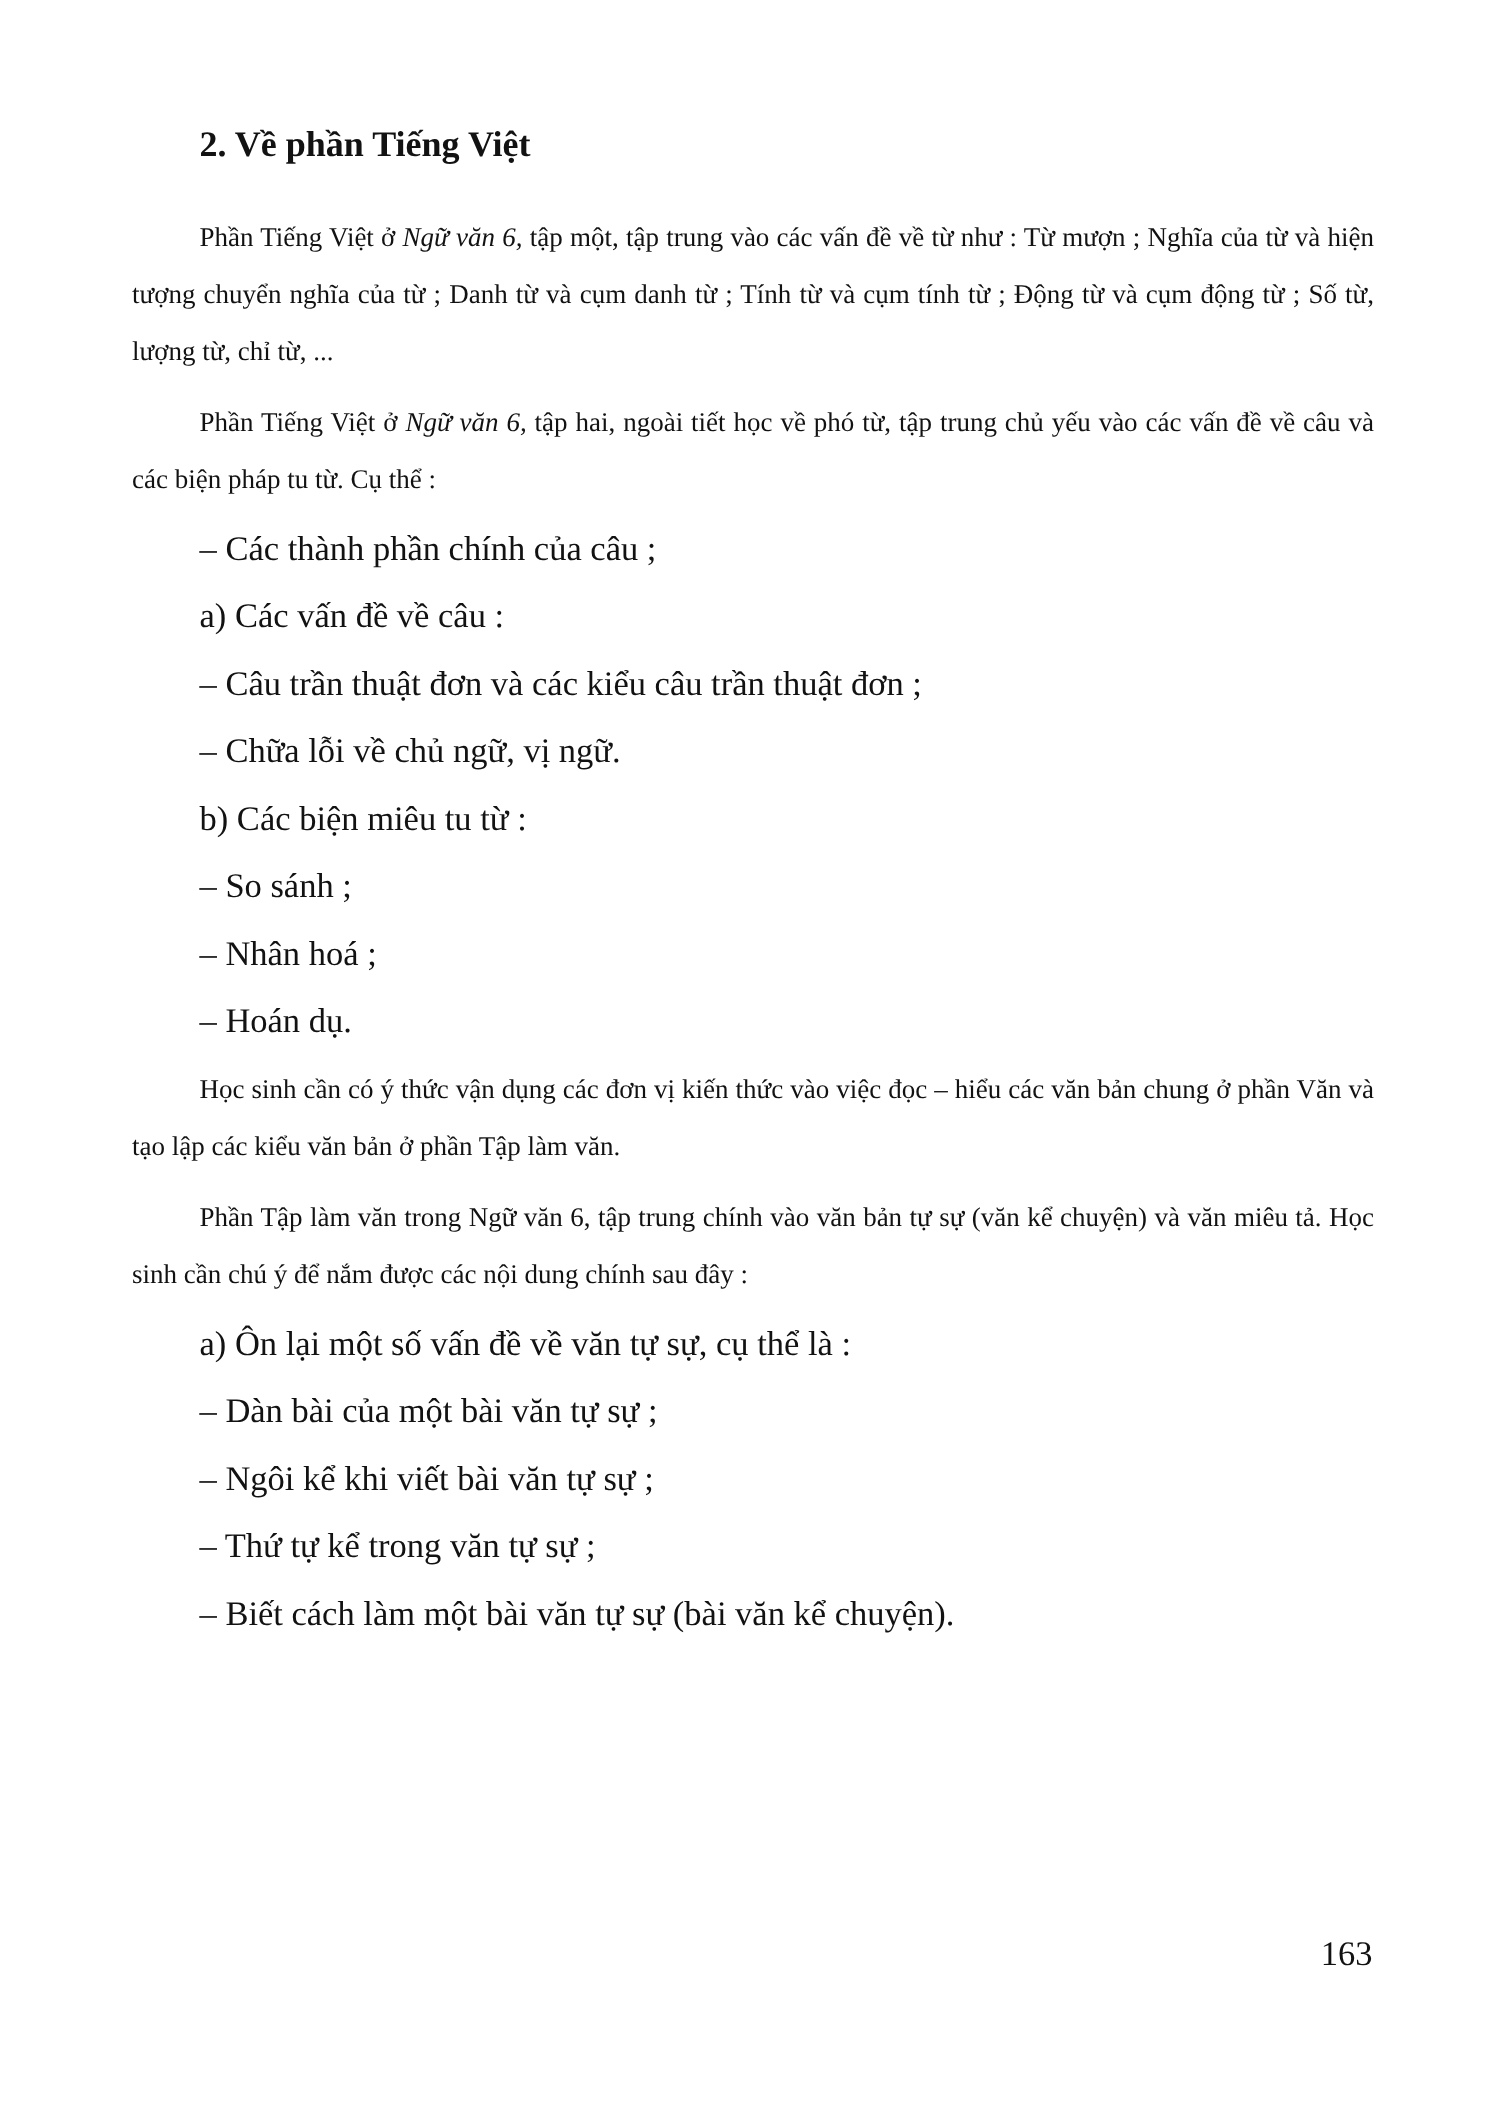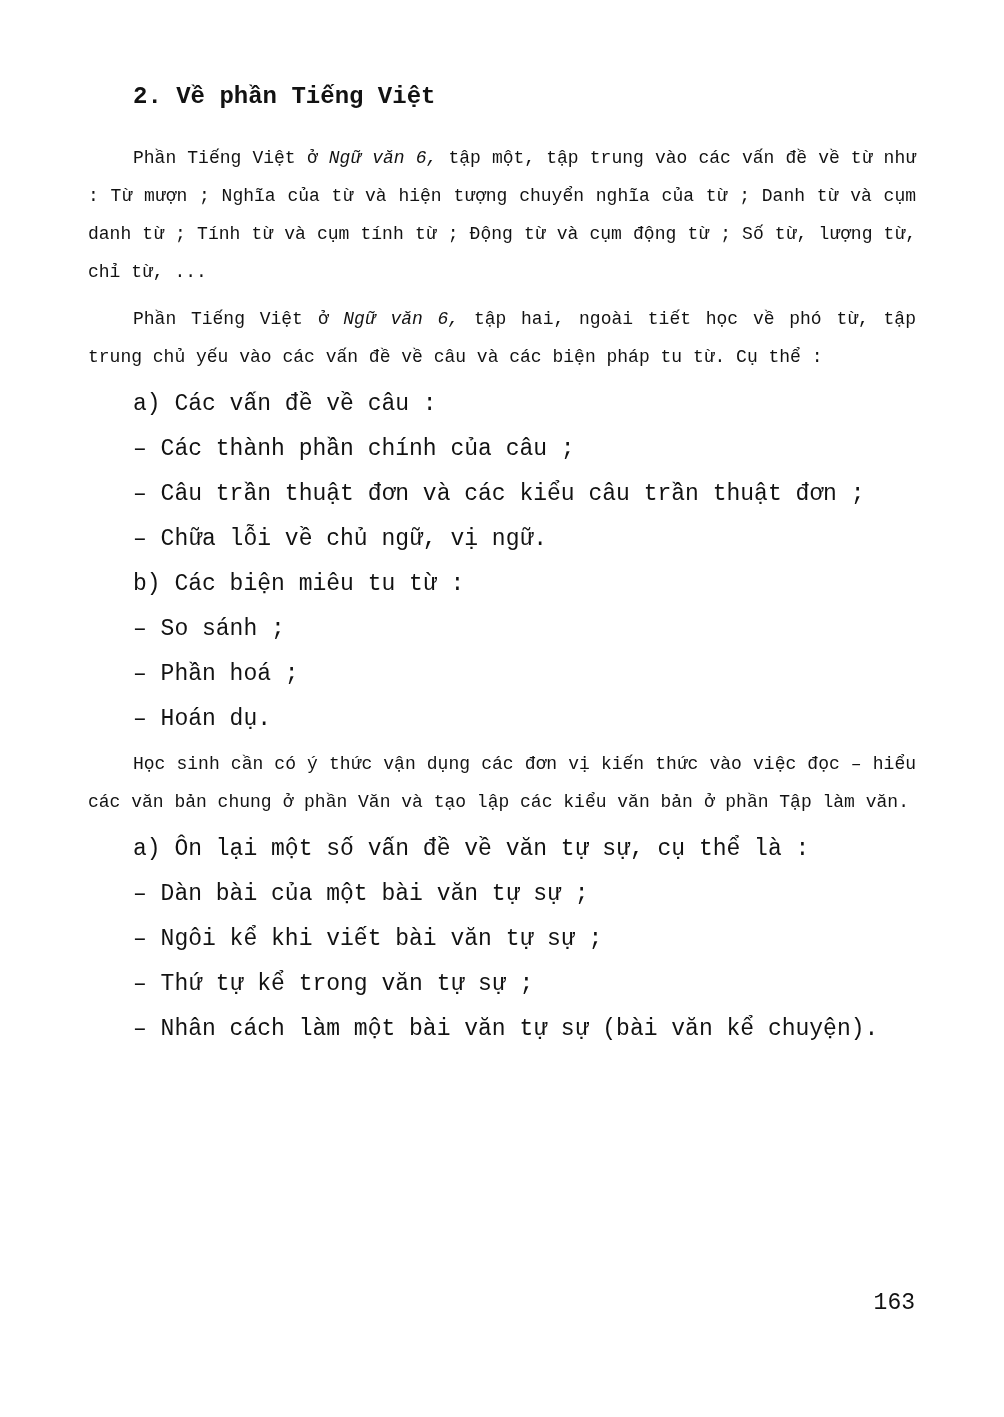--- a/index.html
+++ b/index.html
@@ -6,21 +6,21 @@
     margin: 0;
     padding: 0;
     background: #ffffff;
   }
   .page {
     position: relative;
     width: 1004px;
     height: 1417px;
     background: #ffffff;
     color: #121212;
-    font-family: Liberation Mono, monospace;
+    font-family: Liberation Serif, serif;
     overflow: hidden;
     box-sizing: border-box;
     padding-left: 38px;
   }
   .content {
     position: absolute;
     left: 88px;
     top: 82px;
     width: 828px;
   }
@@ -64,36 +64,37 @@
 
 <div class="page">
   <div class="content">
 
     <h2 class="heading">2. Về phần Tiếng Việt</h2>
 
     <p class="para"><span>Phần Tiếng Việt ở </span><span class="book-title">Ngữ văn 6,</span><span> tập một, tập trung vào các vấn đề về từ như : Từ mượn ; Nghĩa của từ và hiện tượng chuyển nghĩa của từ ; Danh từ và cụm danh từ ; Tính từ và cụm tính từ ; Động từ và cụm động từ ; Số từ, lượng từ, chỉ từ, ...</span></p>
 
     <p class="para"><span>Phần Tiếng Việt ở </span><span class="book-title">Ngữ văn 6,</span><span> tập hai, ngoài tiết học về phó từ, tập trung chủ yếu vào các vấn đề về câu và các biện pháp tu từ. Cụ thể :</span></p>
 
+    <p class="item">– Các thành phần chính của câu ;</p>
     <p class="item">a) Các vấn đề về câu :</p>
-    <p class="item">– Các thành phần chính của câu ;</p>
     <p class="item">– Câu trần thuật đơn và các kiểu câu trần thuật đơn ;</p>
     <p class="item">– Chữa lỗi về chủ ngữ, vị ngữ.</p>
 
     <p class="item">b) Các biện miêu tu từ :</p>
     <p class="item">– So sánh ;</p>
-    <p class="item">– Phần hoá ;</p>
+    <p class="item">– Nhân hoá ;</p>
     <p class="item">– Hoán dụ.</p>
 
     <p class="para">Học sinh cần có ý thức vận dụng các đơn vị kiến thức vào việc đọc – hiểu các văn bản chung ở phần Văn và tạo lập các kiểu văn bản ở phần Tập làm văn.</p>
 
 
+    <p class="para">Phần Tập làm văn trong Ngữ văn 6, tập trung chính vào văn bản tự sự (văn kể chuyện) và văn miêu tả. Học sinh cần chú ý để nắm được các nội dung chính sau đây :</p>
 
     <p class="item">a) Ôn lại một số vấn đề về văn tự sự, cụ thể là :</p>
     <p class="item">– Dàn bài của một bài văn tự sự ;</p>
     <p class="item">– Ngôi kể khi viết bài văn tự sự ;</p>
     <p class="item">– Thứ tự kể trong văn tự sự ;</p>
-    <p class="item">– Nhân cách làm một bài văn tự sự (bài văn kể chuyện).</p>
+    <p class="item">– Biết cách làm một bài văn tự sự (bài văn kể chuyện).</p>
 
   </div>
 
   <div class="page-number">163</div>
 </div>
 
 </body></html>

